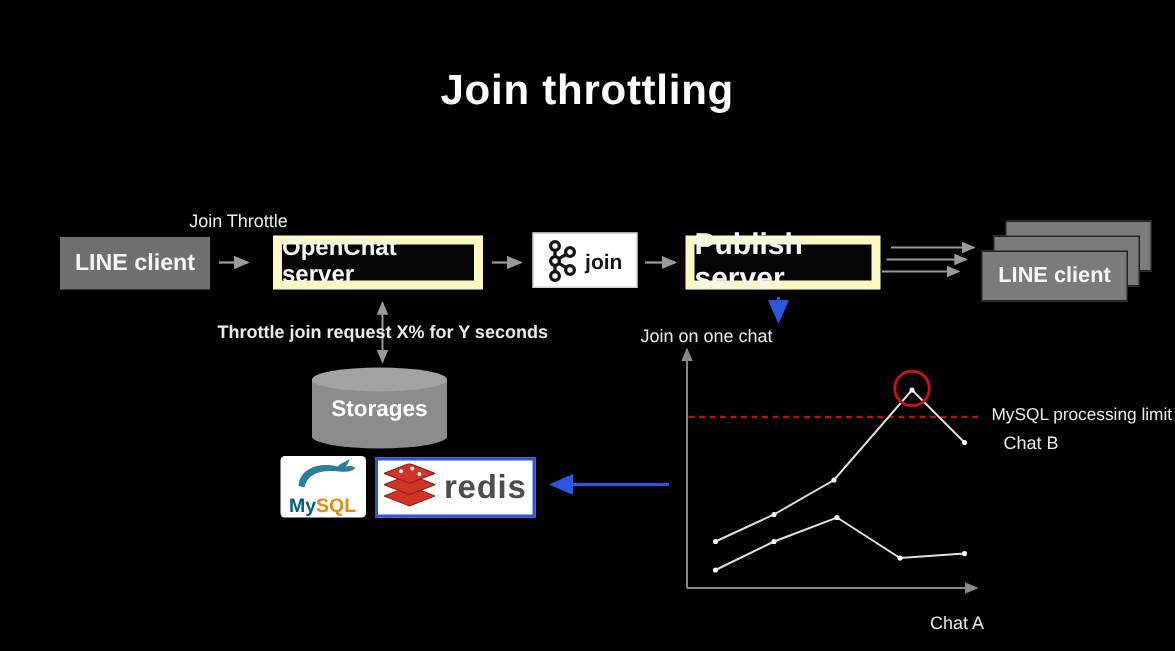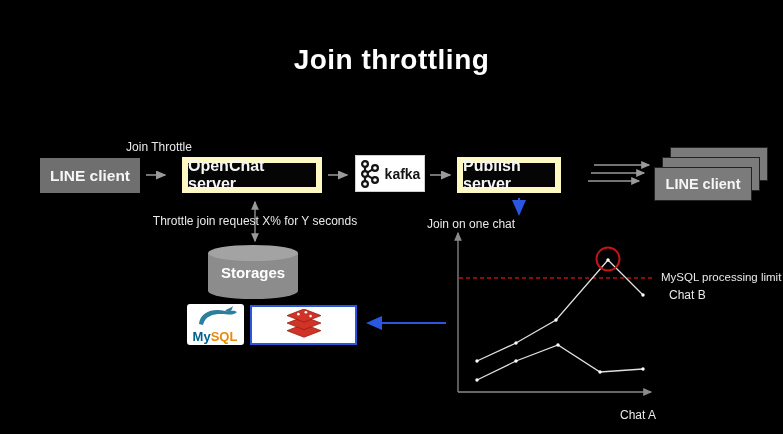--- a/index.html
+++ b/index.html
@@ -107,30 +107,30 @@
       <line x1="5" y1="18" x2="5" y2="22"></line>
       <line x1="7.3" y1="13.6" x2="12.7" y2="10.4"></line>
       <line x1="7.3" y1="16.4" x2="12.7" y2="19.6"></line>
       <circle cx="5" cy="5" r="2.9"></circle>
       <circle cx="5" cy="15" r="2.9"></circle>
       <circle cx="5" cy="25" r="2.9"></circle>
       <circle cx="15" cy="9" r="2.9"></circle>
       <circle cx="15" cy="21" r="2.9"></circle>
     </g>
   </svg>
-  <span class="kafka-text">kafka</span>
+  <span class="kafka-text">join</span>
 </div>
 
-<div class="abs box dark-box" style="left:457px;top:157px;width:104px;height:36px;font-size:16px;">Publish server</div>
+<div class="abs box dark-box" style="left:457px;top:157px;width:130px;height:36px;font-size:20px;">Publish server</div>
 
 <div class="abs box stack-box" style="left:670px;top:147px;width:98px;height:34px;"></div>
 <div class="abs box stack-box" style="left:662px;top:157px;width:98px;height:34px;"></div>
 <div class="abs box stack-box" style="left:654px;top:167px;width:98px;height:34px;">LINE client</div>
 
-<div class="abs lbl" style="left:145px;top:214px;width:220px;text-align:center;">Throttle join request X% for Y seconds</div>
+<div class="abs lbl" style="left:145px;top:214px;width:220px;text-align:center;font-weight:bold;">Throttle join request X% for Y seconds</div>
 
 <div class="abs cyl-label" style="left:208px;top:264px;">Storages</div>
 
 <div class="abs logo-box mysql-box" style="left:187px;top:304px;width:57px;height:41px;">
   <svg width="57" height="41" viewBox="0 0 57 41">
     <g>
       <path d="M12,20 C13,8 26,4 38,7 C43,8 46,5 50,8 C46,12 41,10 34,10 C26,10 18,12 16,21 Z" fill="#2d7e9c"></path>
       <path d="M38,7 C41,4 44,4 46,2 C45,6 44,7 42,8 Z" fill="#2d7e9c"></path>
     </g>
     <text x="28" y="37" text-anchor="middle" font-size="13" font-weight="bold" font-family="Liberation Sans, sans-serif"><tspan fill="#00618a">My</tspan><tspan fill="#e8890c">SQL</tspan></text>
@@ -139,18 +139,19 @@
 
 <div class="abs logo-box redis-box" style="left:250px;top:305px;width:107px;height:40px;">
   <svg width="34" height="32" viewBox="0 0 36 34">
     <path d="M18,16 L36,23 L18,30 L0,23 Z" fill="#d13327" stroke="#8f1f16" stroke-width="0.8"></path>
     <path d="M18,8 L36,15 L18,22 L0,15 Z" fill="#d13327" stroke="#8f1f16" stroke-width="0.8"></path>
     <path d="M18,0 L36,7 L18,14 L0,7 Z" fill="#d13327" stroke="#8f1f16" stroke-width="0.8"></path>
     <circle cx="12" cy="5.5" r="1.4" fill="#fff"></circle>
     <circle cx="20" cy="3.5" r="1.4" fill="#fff"></circle>
     <circle cx="25" cy="7.5" r="1.4" fill="#fff"></circle>
   </svg>
+  <span class="redis-text">redis</span>
 </div>
 
 <div class="abs lbl" style="left:427px;top:217px;">Join on one chat</div>
 <div class="abs lbl" style="left:661px;top:271px;font-size:11.5px;">MySQL processing limit</div>
 <div class="abs lbl" style="left:669px;top:288px;">Chat B</div>
 <div class="abs lbl" style="left:620px;top:364px;margin-top:44px;">Chat A</div>
 
 </body></html>

